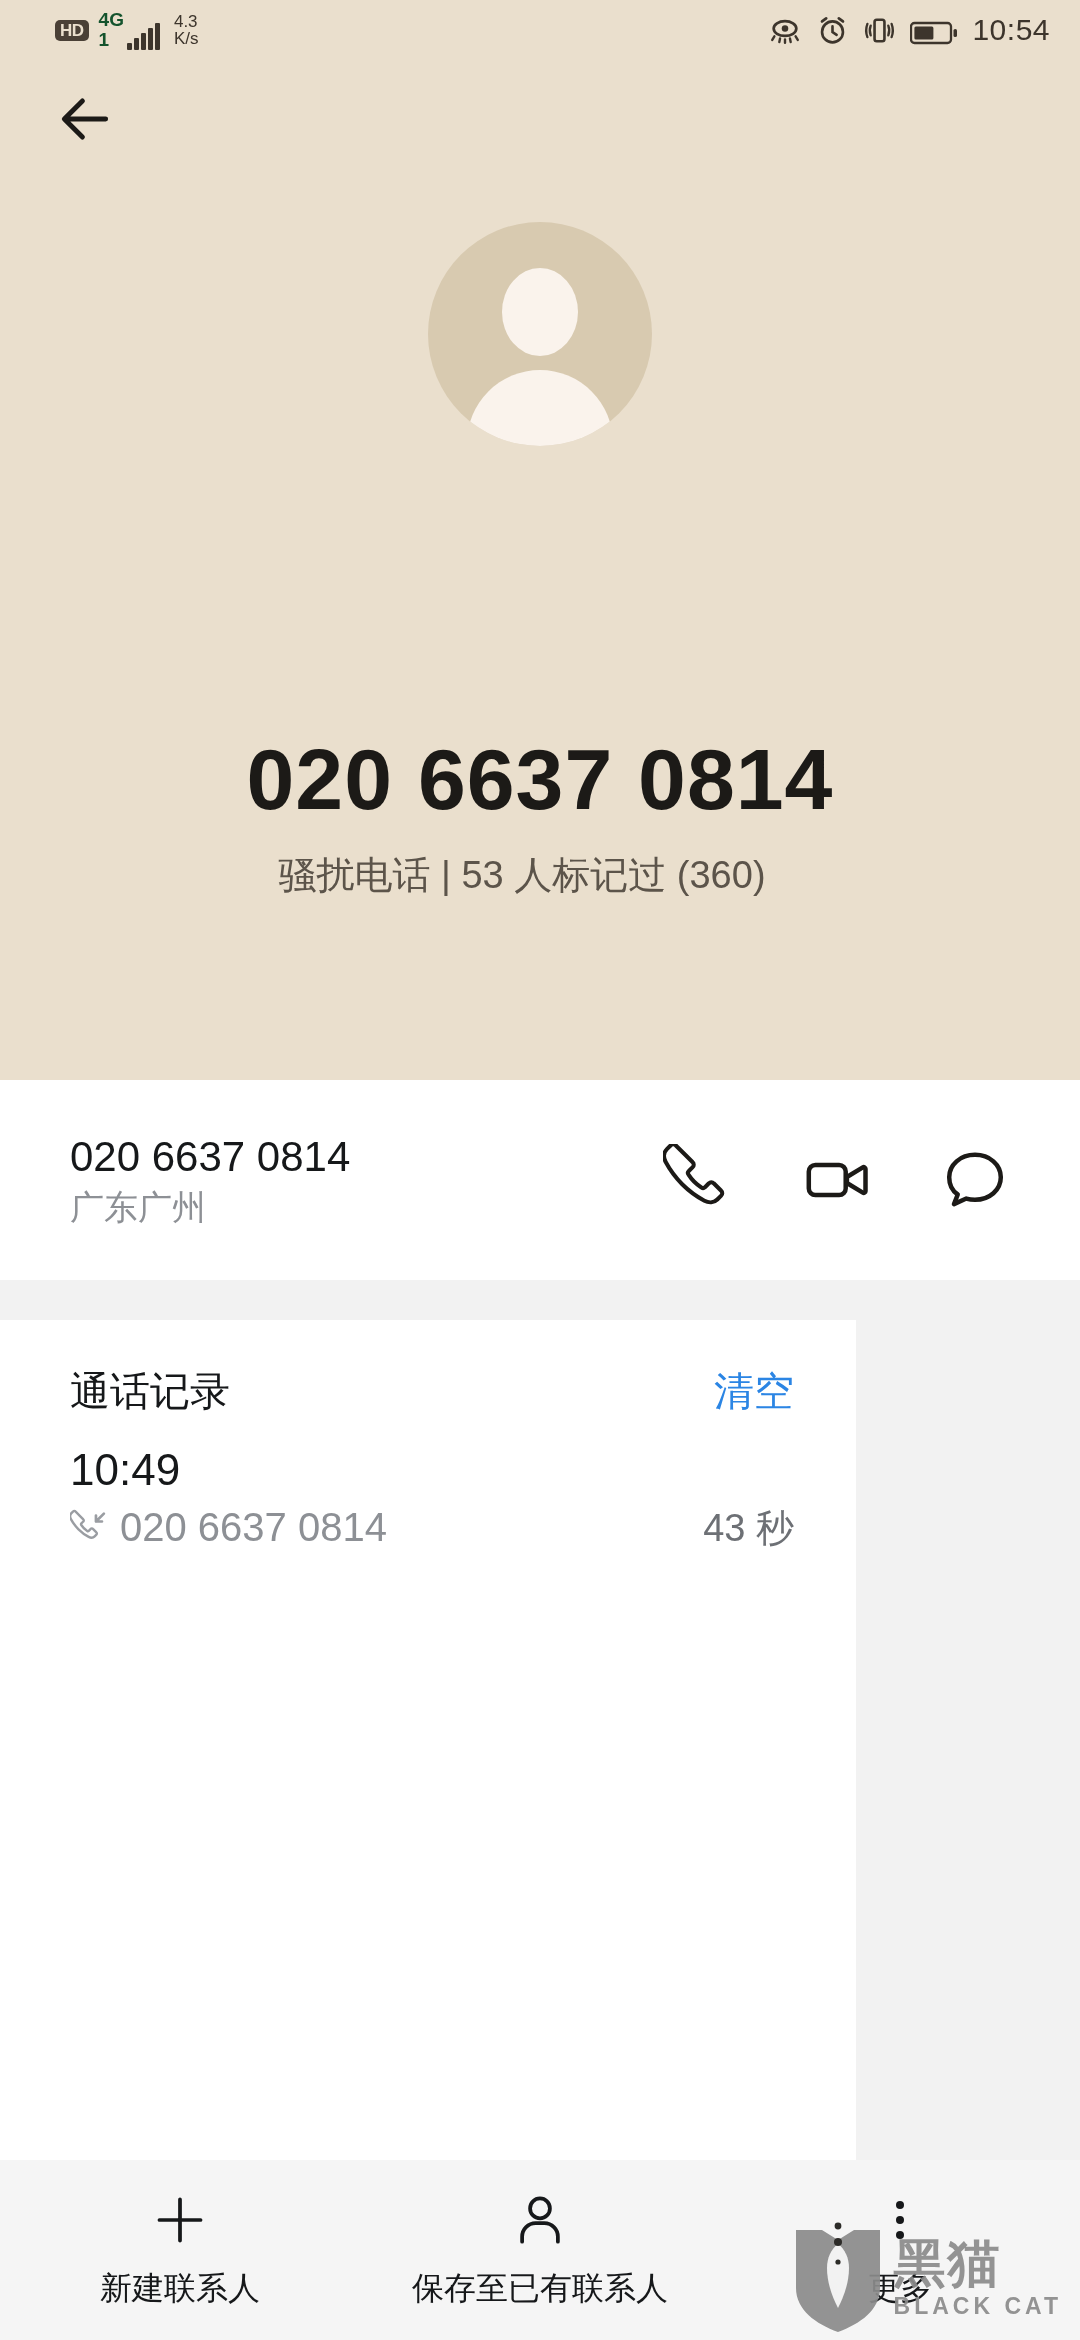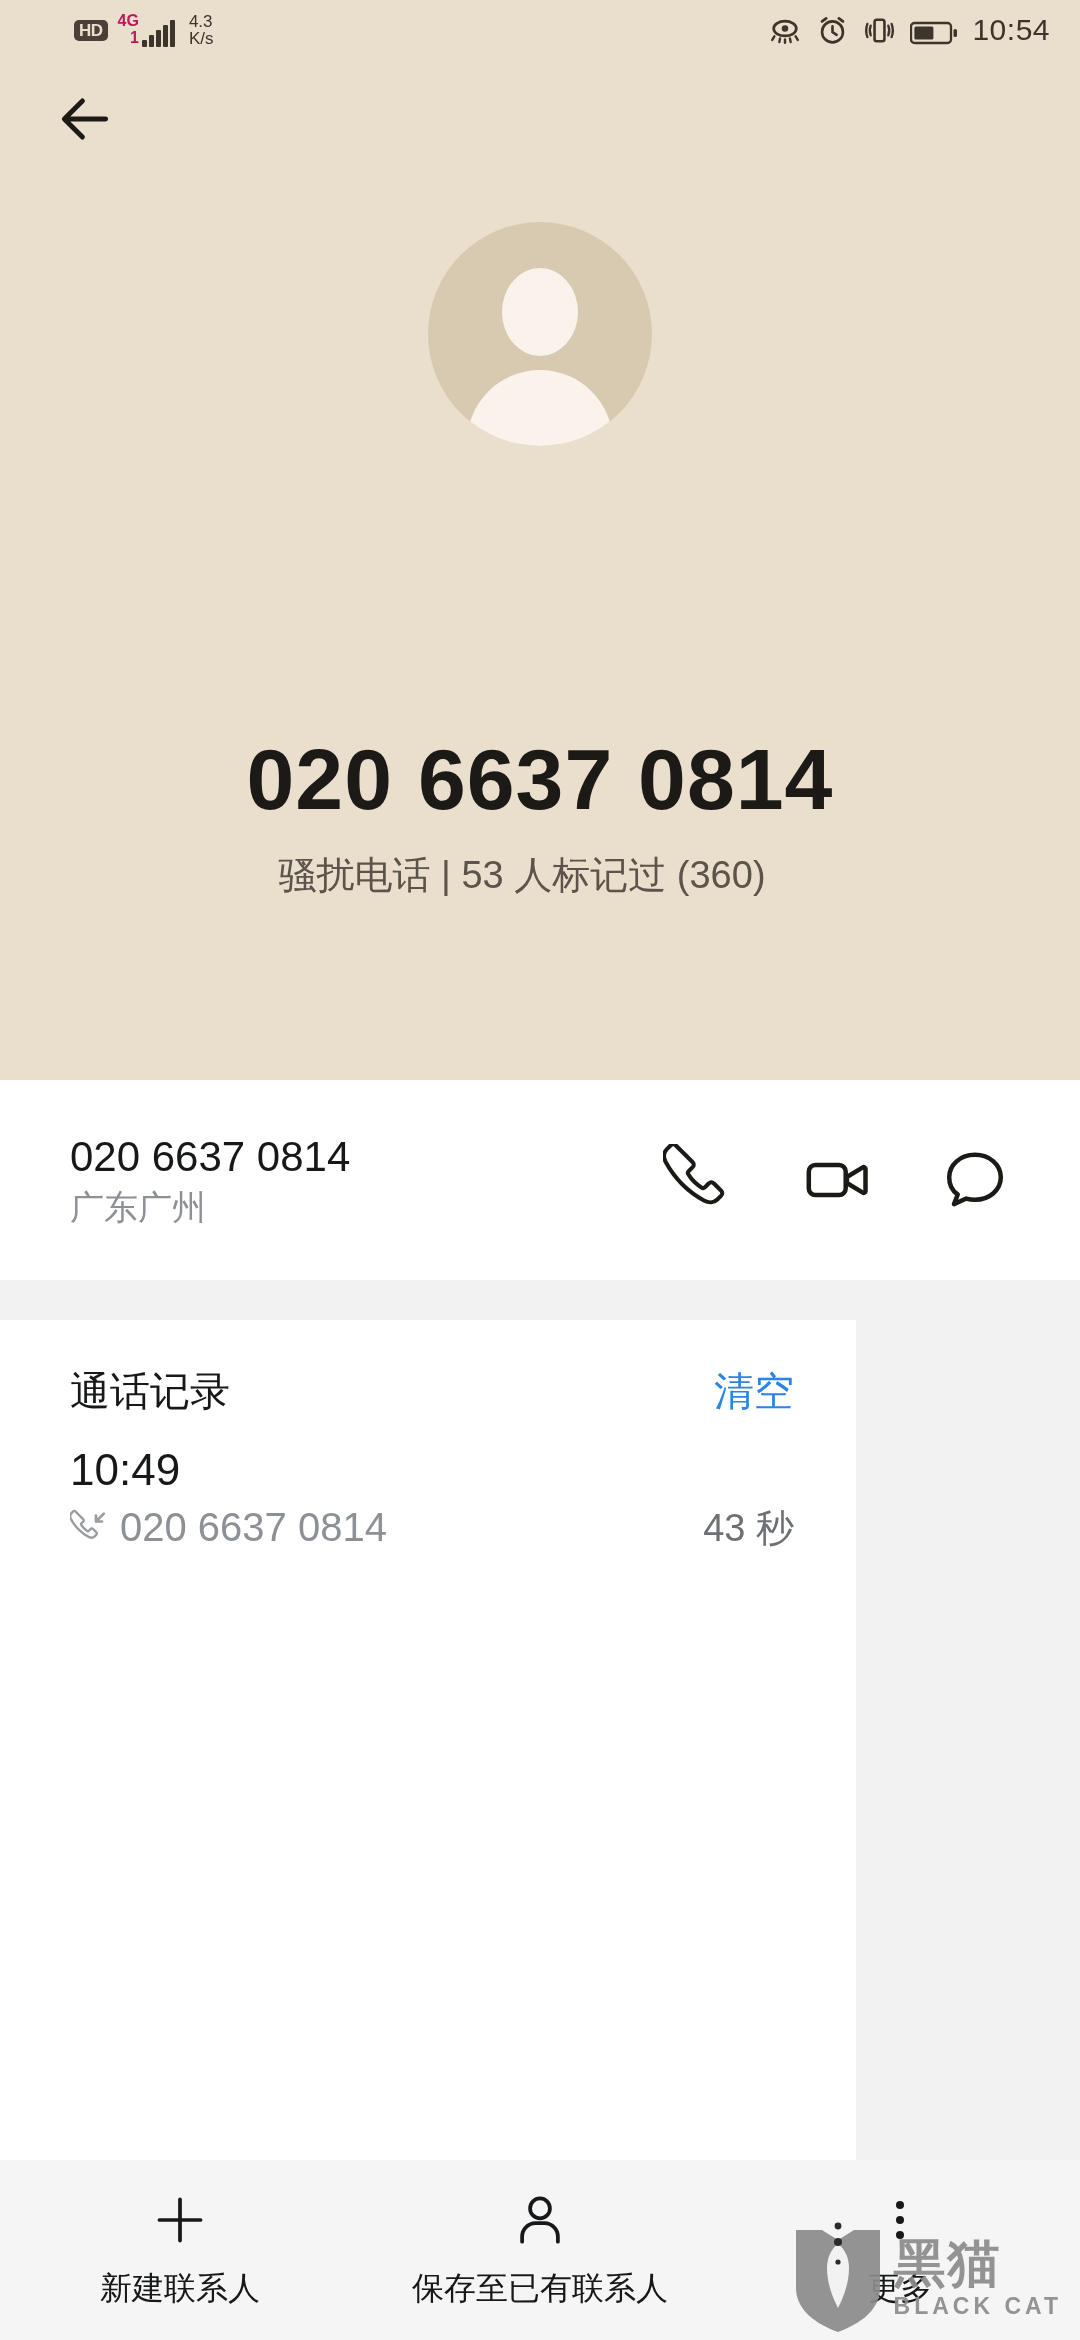--- a/index.html
+++ b/index.html
@@ -13,29 +13,29 @@
 
   
   .hero {
     position:absolute; left:0; top:0; width:1080px; height:1080px;
     background:#eadfcd;
   }
   .statusbar {
     position:absolute; left:0; top:0; width:1080px; height:60px;
     display:flex; align-items:center; color:#3d352c;
   }
-  .sb-left { display:flex; align-items:center; gap:10px; padding-left:55px;margin-left:19px; }
+  .sb-left { display:flex; align-items:center; gap:10px; padding-left:55px; }
   .sb-right { display:flex; align-items:flex-end; gap:14px; margin-left:auto; padding-right:30px; }
 
   .hd-badge {
     background:#4a4036; color:#eadfcd; font-size:17px; font-weight:bold;
     border-radius:5px; padding:2px 5px; line-height:1; letter-spacing:-0.5px;
   }
   .sig-wrap { display:flex; align-items:flex-end; gap:3px; }
-  .sig-txt { display:flex; flex-direction:column; font-size:16px; line-height:1.05; font-weight:bold; color:#be185d;align-items:flex-end; }
+  .sig-txt { display:flex; flex-direction:column; font-size:19px; line-height:1.05; font-weight:bold; color:#14532d; }
   .bars { display:flex; align-items:flex-end; gap:2px; height:26px; }
   .bars i { display:block; width:5px; background:#3d352c; border-radius:1px; }
   .bars i:nth-child(1){height:7px}
   .bars i:nth-child(2){height:12px}
   .bars i:nth-child(3){height:17px}
   .bars i:nth-child(4){height:22px}
   .bars i:nth-child(5){height:27px}
   .netspeed { font-size:17px; line-height:1.0; display:flex; flex-direction:column; margin-left:4px; color:#3d352c; }
   .sb-time { font-size:30px; color:#3d352c; letter-spacing:0.5px; }
 

